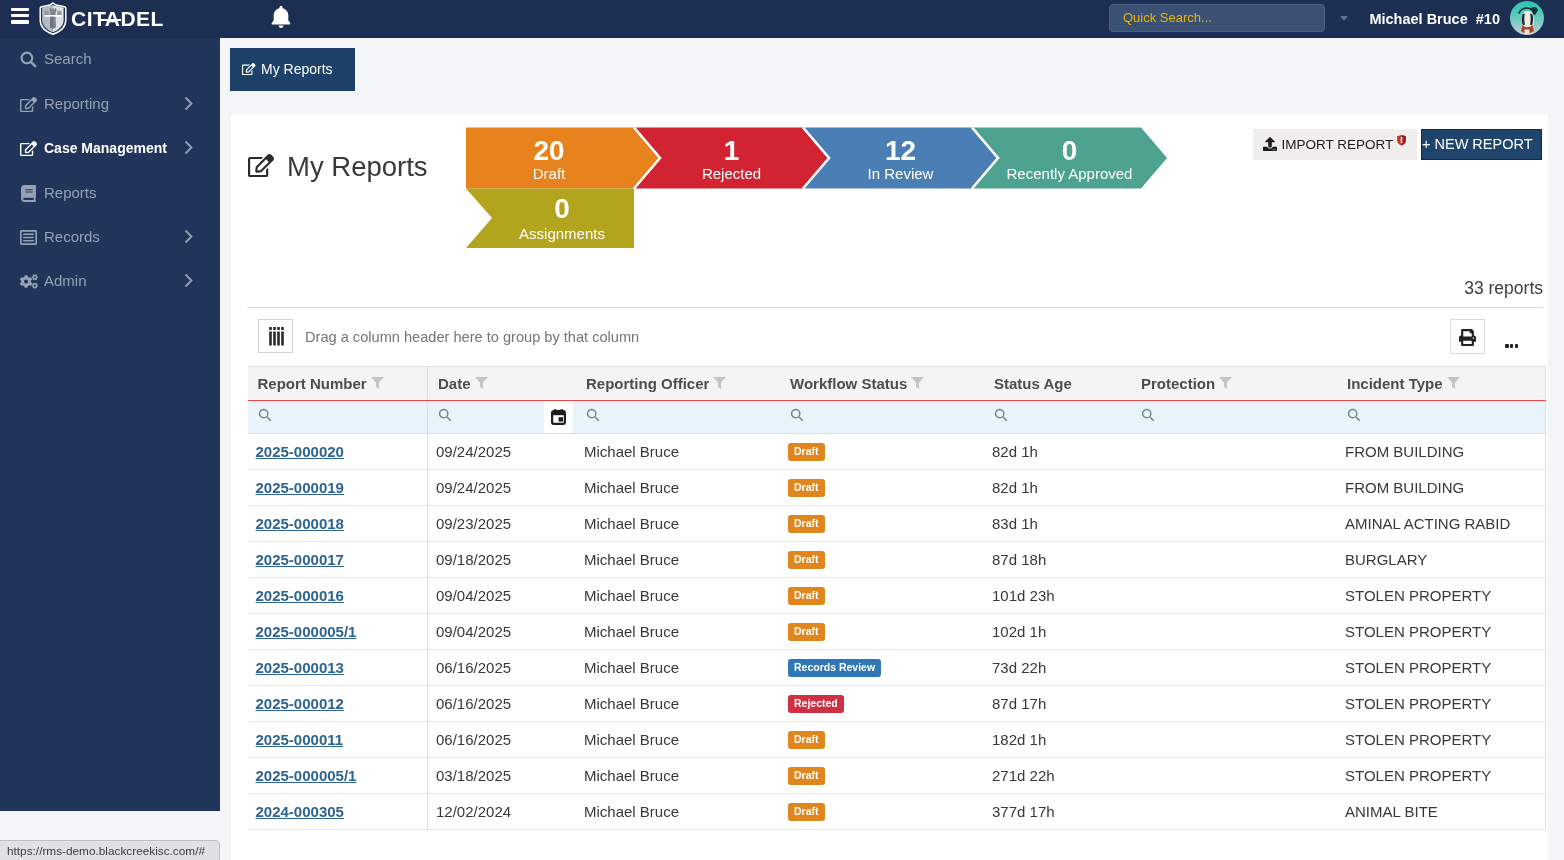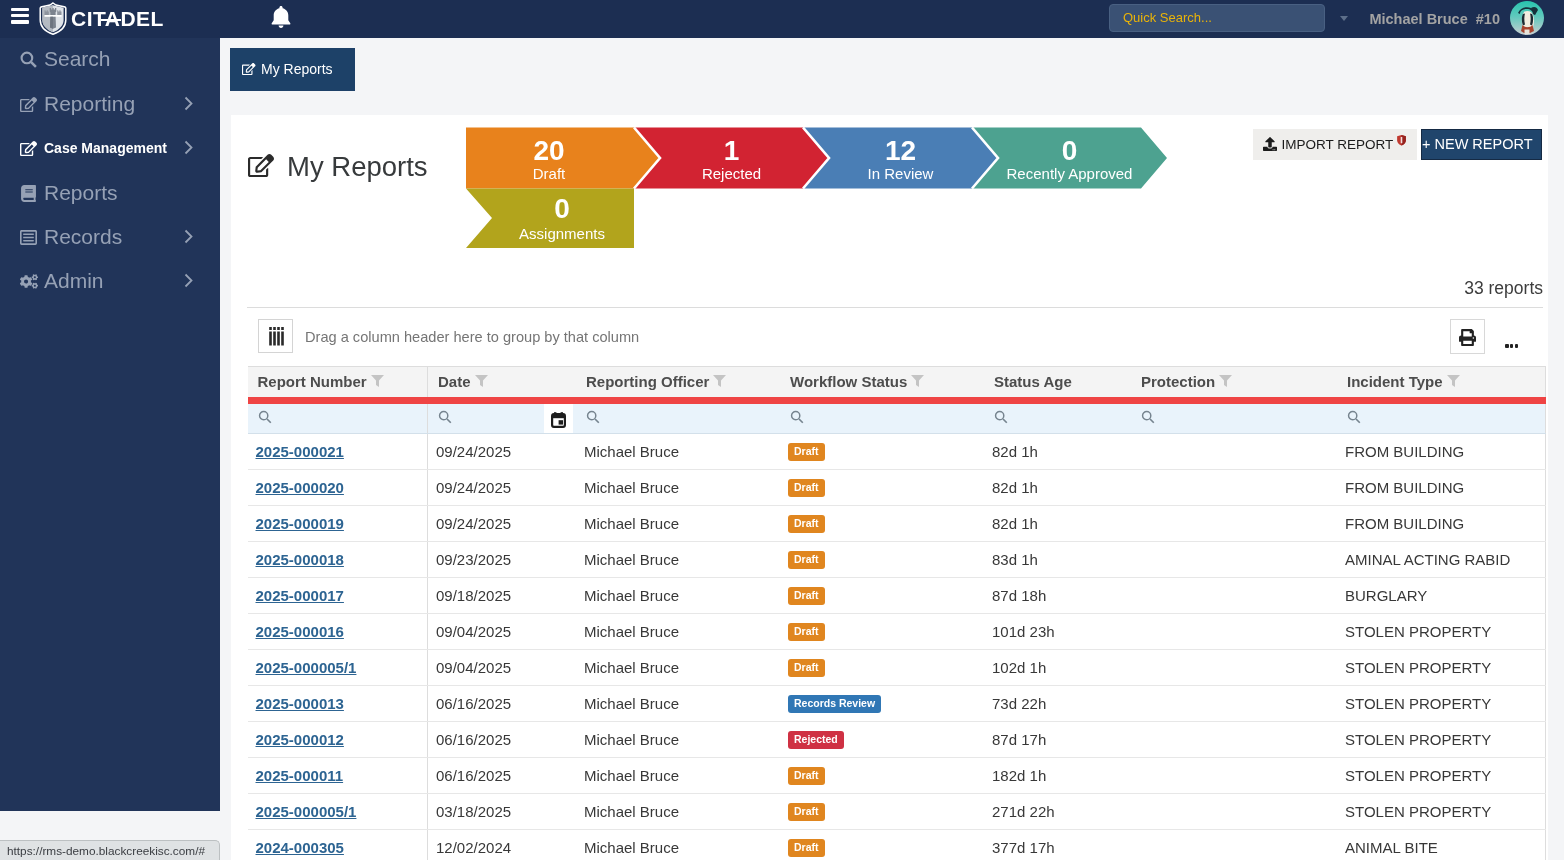--- a/index.html
+++ b/index.html
@@ -3,25 +3,25 @@
 <meta charset="utf-8">
 <style>
 * { margin:0; padding:0; box-sizing:border-box; }
 html,body { width:1564px; height:860px; overflow:hidden; background:#f4f5f7; font-family:"Liberation Sans",sans-serif; }
 .abs { position:absolute; }
 
 #topbar { position:absolute; left:0; top:0; width:1564px; height:38px; background:#1c2e52; }
 #burger div { width:18px; height:3.2px; background:#fff; border-radius:1px; margin-bottom:3px; }
 #logoText { position:absolute; left:71px; top:7px; color:#fff; font-size:21px; font-weight:bold; letter-spacing:0.5px; }
 #qsearch { position:absolute; left:1109px; top:4px; width:216px; height:28px; background:#3a5174; border:1px solid #496082; border-radius:4px; color:#eab308; font-size:13px; line-height:26px; padding-left:13px; }
-#uname { position:absolute; right:64px; top:0; height:38px; line-height:38px; color:#a3a3a3; font-size:14.5px; font-weight:bold; }
+#uname { position:absolute; right:64px; top:0; height:38px; line-height:38px; color:#ffffff; font-size:14.5px; font-weight:bold; }
 #avatar { position:absolute; left:1510px; top:1px; width:34px; height:34px; border-radius:50%; background:linear-gradient(180deg,#27c4ad 0%,#5fc9bd 45%,#c9ced1 100%); overflow:hidden; }
 
 #sidebar { position:absolute; left:0; top:38px; width:220px; height:773px; background:#213459; }
-.sitem { position:absolute; left:0; width:220px; height:30px; color:#96a1b5; font-size:21px; line-height:30px; }
+.sitem { position:absolute; left:0; width:220px; height:30px; color:#96a1b5; font-size:15px; line-height:30px; }
 .sitem .lbl { position:absolute; left:44px; }
 .sitem .ic  { position:absolute; left:20px; top:7px; }
 .sitem .chev { position:absolute; left:184px; top:7px; }
 .sitem.active { color:#fff; font-weight:bold; font-size:14px; }
 
 #tab { position:absolute; left:229.5px; top:48px; width:125.5px; height:42.5px; background:#1d4168; color:#fff; font-size:14px; }
 #card { position:absolute; left:231px; top:115px; width:1317px; height:745px; background:#fff; }
 #h1row { position:absolute; left:16.5px; top:36px; color:#373a3c; }
 #h1row span { position:absolute; left:39.5px; top:0px; font-size:27.5px; white-space:nowrap; }
 #btnImport { position:absolute; left:1253px; top:129px; width:164px; height:31px; background:#efeeec; color:#1b1b1b; font-size:13.5px; line-height:31px; white-space:nowrap; }
@@ -29,21 +29,21 @@
 #nreports { position:absolute; right:21px; top:278px; font-size:17.5px; color:#3d3d3d; width:300px; text-align:right; }
 #divider { position:absolute; left:247px; top:307px; width:1296px; height:1px; background:#dcdcdc; }
 #groupbox { position:absolute; left:258px; top:319px; width:35px; height:34px; border:1px solid #d4d4d4; }
 #grouptext { position:absolute; left:305px; top:329px; font-size:14.6px; color:#757575; }
 #printbox { position:absolute; left:1450px; top:319px; width:35px; height:35px; border:1px solid #d8d8d8; }
 #dots { position:absolute; left:1505px; top:334px; }
 #dots div { width:3.6px; height:3.6px; background:#222; border-radius:1px; display:inline-block; margin-right:1.2px; }
 
 #grid { position:absolute; left:247.5px; top:365.5px; width:1298px; }
 table { border-collapse:collapse; table-layout:fixed; width:1298px; font-size:15px; }
-th { background:#f4f4f4; height:34px; text-align:left; font-weight:bold; color:#4d4d4d; padding:0 0 0 10px; border-top:1px solid #ddd; border-bottom:7px solid #ef4444; white-space:nowrap; }
+th { background:#f4f4f4; height:34px; text-align:left; font-weight:bold; color:#4d4d4d; padding:0 0 0 10px; border-top:1px solid #ddd; border-bottom:1px solid #ef4444; white-space:nowrap; }
 tr.filter td { background:#e9f3fb; height:33px; border-bottom:1px solid #d3e0ea; padding-left:10px; }
 td { height:36px; padding:0 0 0 8px; border-bottom:1px solid #e7e7e7; color:#383838; white-space:nowrap; overflow:hidden; }
 td.c1, th.c1 { border-right:1px solid #ddd; }
 td.c7, th.c7 { border-right:1px solid #ddd; }
 a.rn { color:#2d6492; font-weight:bold; text-decoration:underline; }
 .pill { display:inline-block; font-size:10.5px; font-weight:bold; color:#fff; border-radius:3px; padding:3.5px 6px 3.5px 6px; line-height:11px; position:relative; top:0px; }
 .pDraft { background:#e0861f; }
 .pRev { background:#3077b5; }
 .pRej { background:#cf3143; }
 
@@ -283,29 +283,20 @@
 <td><svg width="14" height="14" viewBox="0 0 16 16">
               <circle cx="6.5" cy="6.5" r="4.7" fill="none" stroke="#76848f" stroke-width="1.7"></circle>
               <path d="M10.3 10.3 L14.6 14.6" stroke="#76848f" stroke-width="1.9"></path>
             </svg></td>
 <td class="c7"><svg width="14" height="14" viewBox="0 0 16 16">
               <circle cx="6.5" cy="6.5" r="4.7" fill="none" stroke="#76848f" stroke-width="1.7"></circle>
               <path d="M10.3 10.3 L14.6 14.6" stroke="#76848f" stroke-width="1.9"></path>
             </svg></td>
 </tr>
 <tr>
-          <td class="c1"><a class="rn" href="#">2025-000021</a></td>
-          <td>09/24/2025</td>
-          <td>Michael Bruce</td>
-          <td><span class="pill pDraft">Draft</span></td>
-          <td>82d 1h</td>
-          <td></td>
-          <td class="c7">FROM BUILDING</td>
-        </tr>
-<tr>
           <td class="c1"><a class="rn" href="#">2025-000020</a></td>
           <td>09/24/2025</td>
           <td>Michael Bruce</td>
           <td><span class="pill pDraft">Draft</span></td>
           <td>82d 1h</td>
           <td></td>
           <td class="c7">FROM BUILDING</td>
         </tr>
 <tr>
           <td class="c1"><a class="rn" href="#">2025-000019</a></td>

